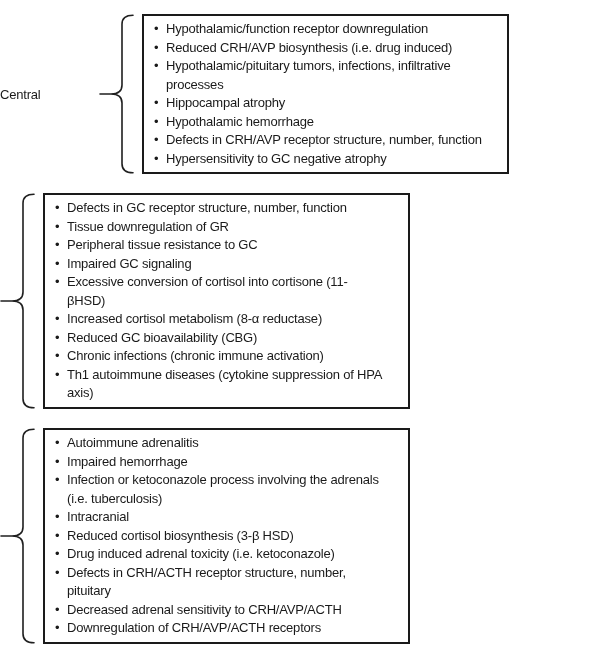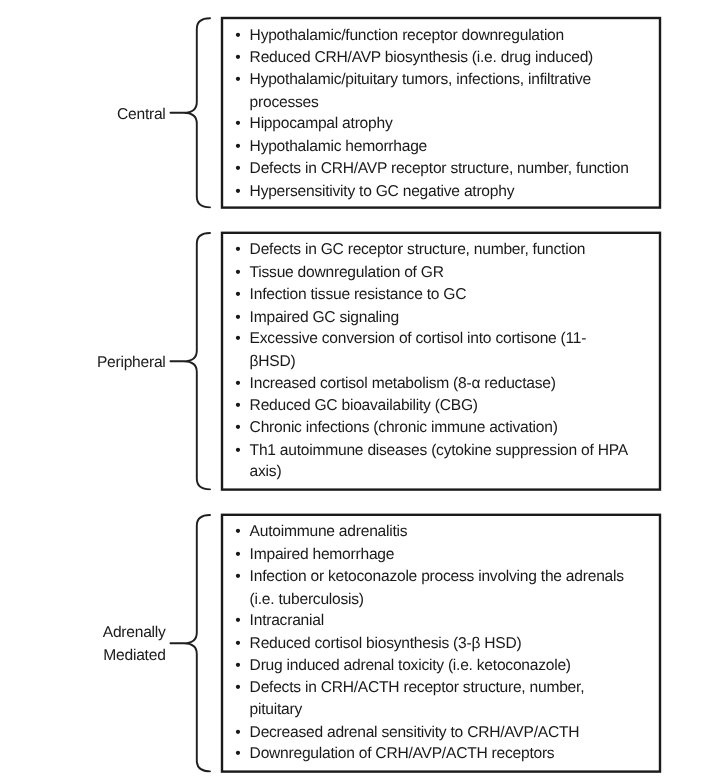--- a/index.html
+++ b/index.html
@@ -19,26 +19,24 @@
     position: absolute;
     left: 0;
     width: 600px;
     display: flex;
     align-items: center;
   }
   .label {
     flex: 0 0 99px;
     box-sizing: border-box;
     padding-right: 3px;
-    text-align: right;
     font-size: 13px;
     line-height: 19px;
     letter-spacing: -0.2px;
     color: #1a1a1a;
-    margin-left: 42px;
   }
   svg.brace {
     flex: 0 0 36px;
     display: block;
   }
   svg.brace path {
     fill: none;
     stroke: #1f1f1f;
     stroke-width: 1.6;
     stroke-linecap: round;
@@ -103,36 +101,35 @@
         <span class="text">Defects in CRH/AVP receptor structure, number, function</span>
       </div>
     <div class="item">
         <span class="bullet">•</span>
         <span class="text">Hypersensitivity to GC negative atrophy</span>
       </div>
   </div>
 </div>
 
 <div class="section" style="top:193px">
-  <div class="label">Peripheral</div>
   <svg class="brace" width="36" height="216" viewBox="0 0 36 216">
       <path d="M1 108 H12 M34 1.2 Q23 1.2 23 10.2 V99 Q23 108 12 108 Q23 108 23 117 V205.8 Q23 214.8 34 214.8"></path>
     </svg>
   <div class="box">
     <div class="item">
         <span class="bullet">•</span>
         <span class="text">Defects in GC receptor structure, number, function</span>
       </div>
     <div class="item">
         <span class="bullet">•</span>
         <span class="text">Tissue downregulation of GR</span>
       </div>
     <div class="item">
         <span class="bullet">•</span>
-        <span class="text">Infection tissue resistance to GC</span>
+        <span class="text">Peripheral tissue resistance to GC</span>
       </div>
     <div class="item">
         <span class="bullet">•</span>
         <span class="text">Impaired GC signaling</span>
       </div>
     <div class="item">
         <span class="bullet">•</span>
         <span class="text">Excessive conversion of cortisol into cortisone (11-
 βHSD)</span>
       </div>
@@ -150,21 +147,20 @@
       </div>
     <div class="item">
         <span class="bullet">•</span>
         <span class="text">Th1 autoimmune diseases (cytokine suppression of HPA
 axis)</span>
       </div>
   </div>
 </div>
 
 <div class="section" style="top:428px">
-  <div class="label">Adrenally Mediated</div>
   <svg class="brace" width="36" height="216" viewBox="0 0 36 216">
       <path d="M1 108 H12 M34 1.2 Q23 1.2 23 10.2 V99 Q23 108 12 108 Q23 108 23 117 V205.8 Q23 214.8 34 214.8"></path>
     </svg>
   <div class="box">
     <div class="item">
         <span class="bullet">•</span>
         <span class="text">Autoimmune adrenalitis</span>
       </div>
     <div class="item">
         <span class="bullet">•</span>

